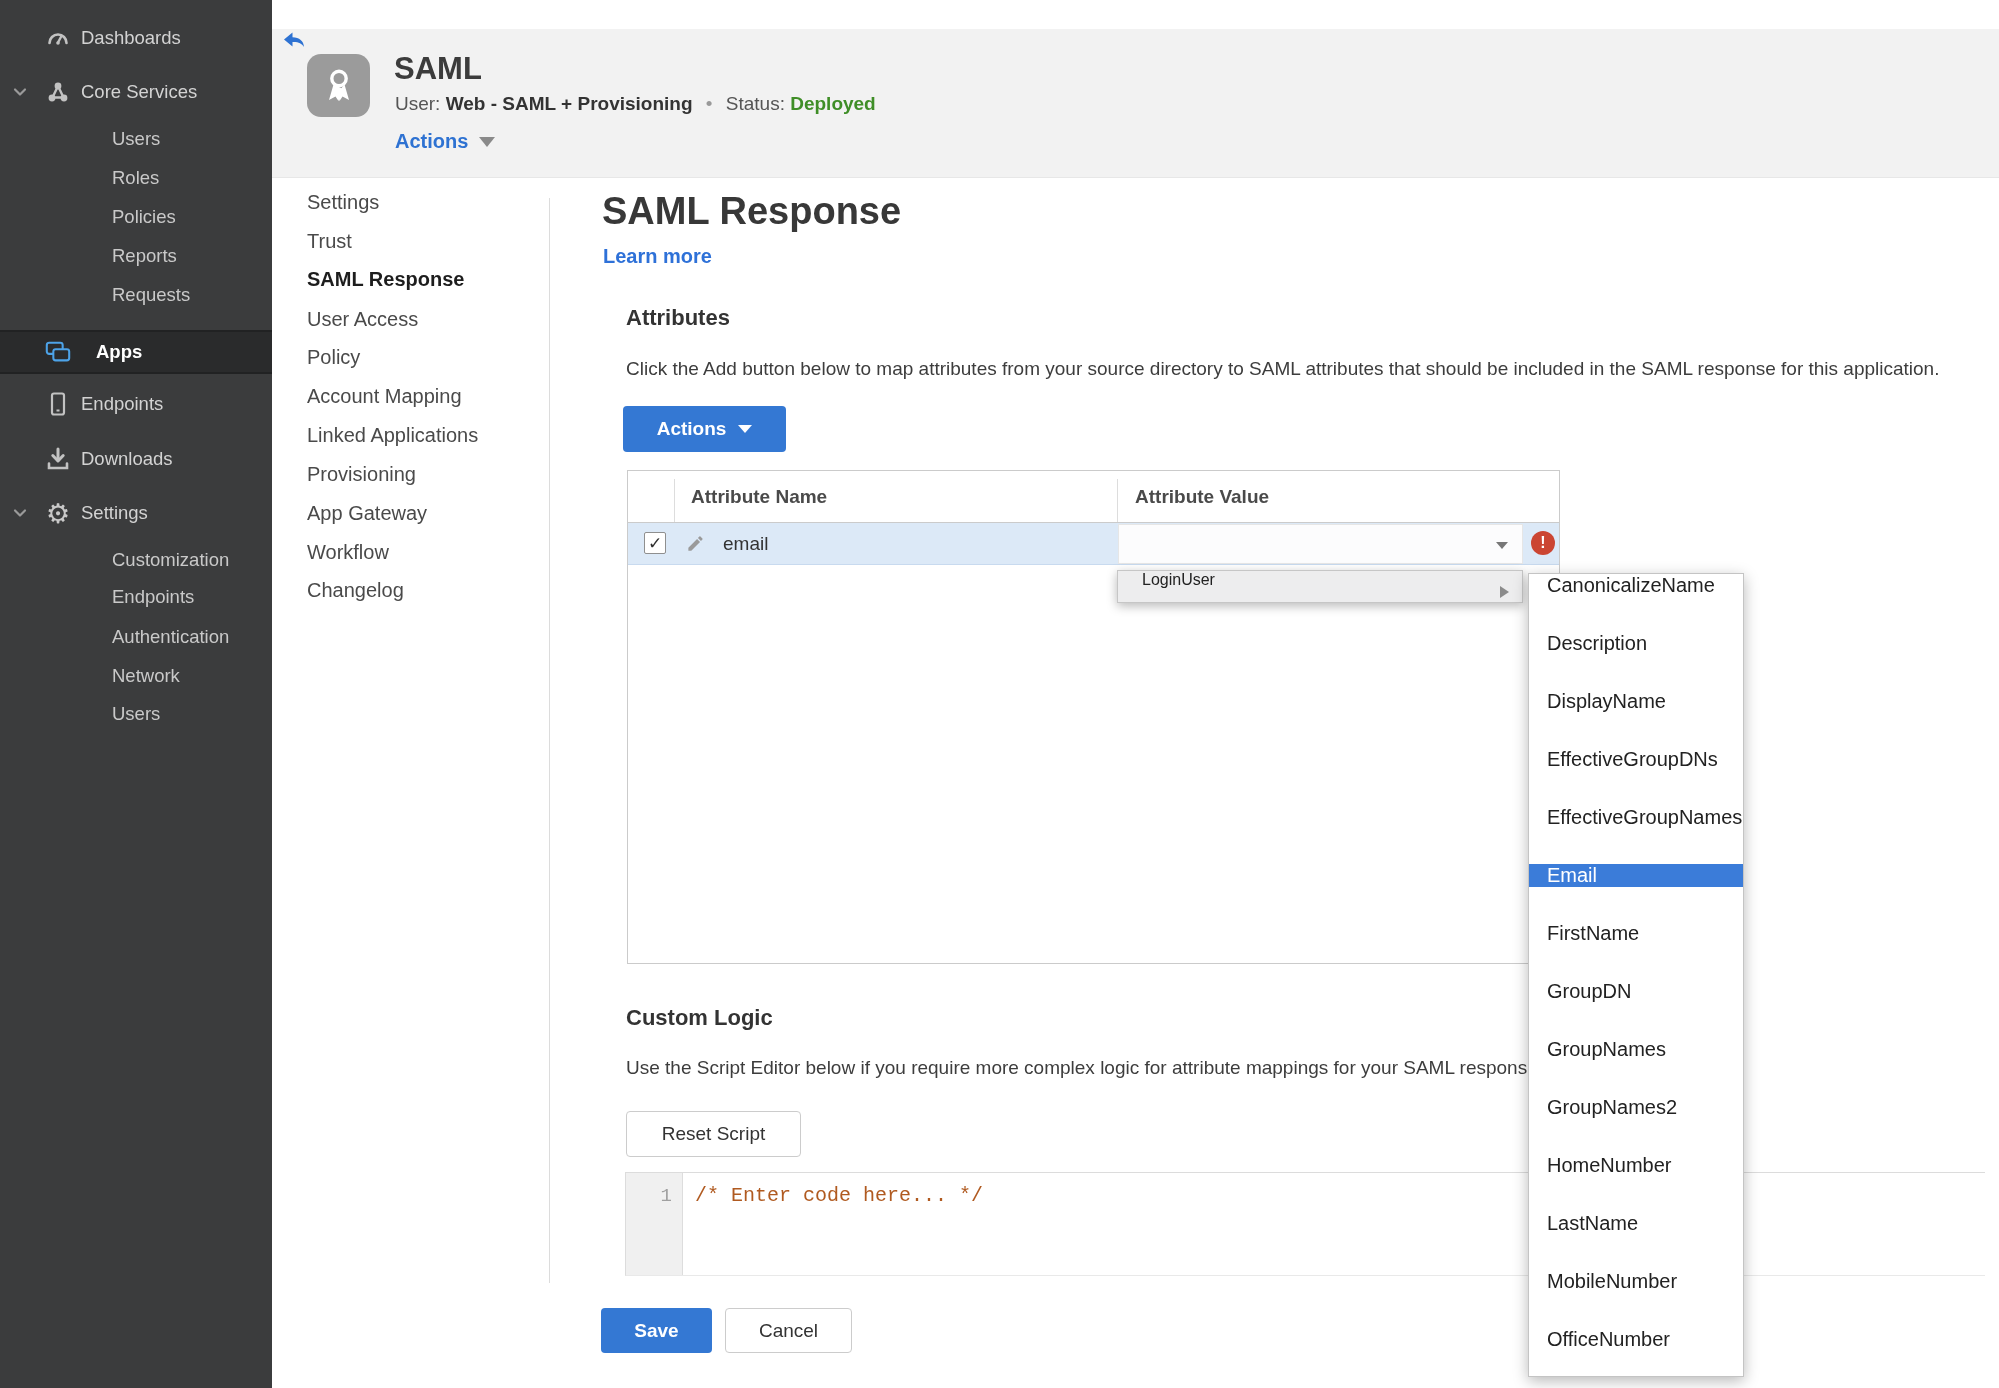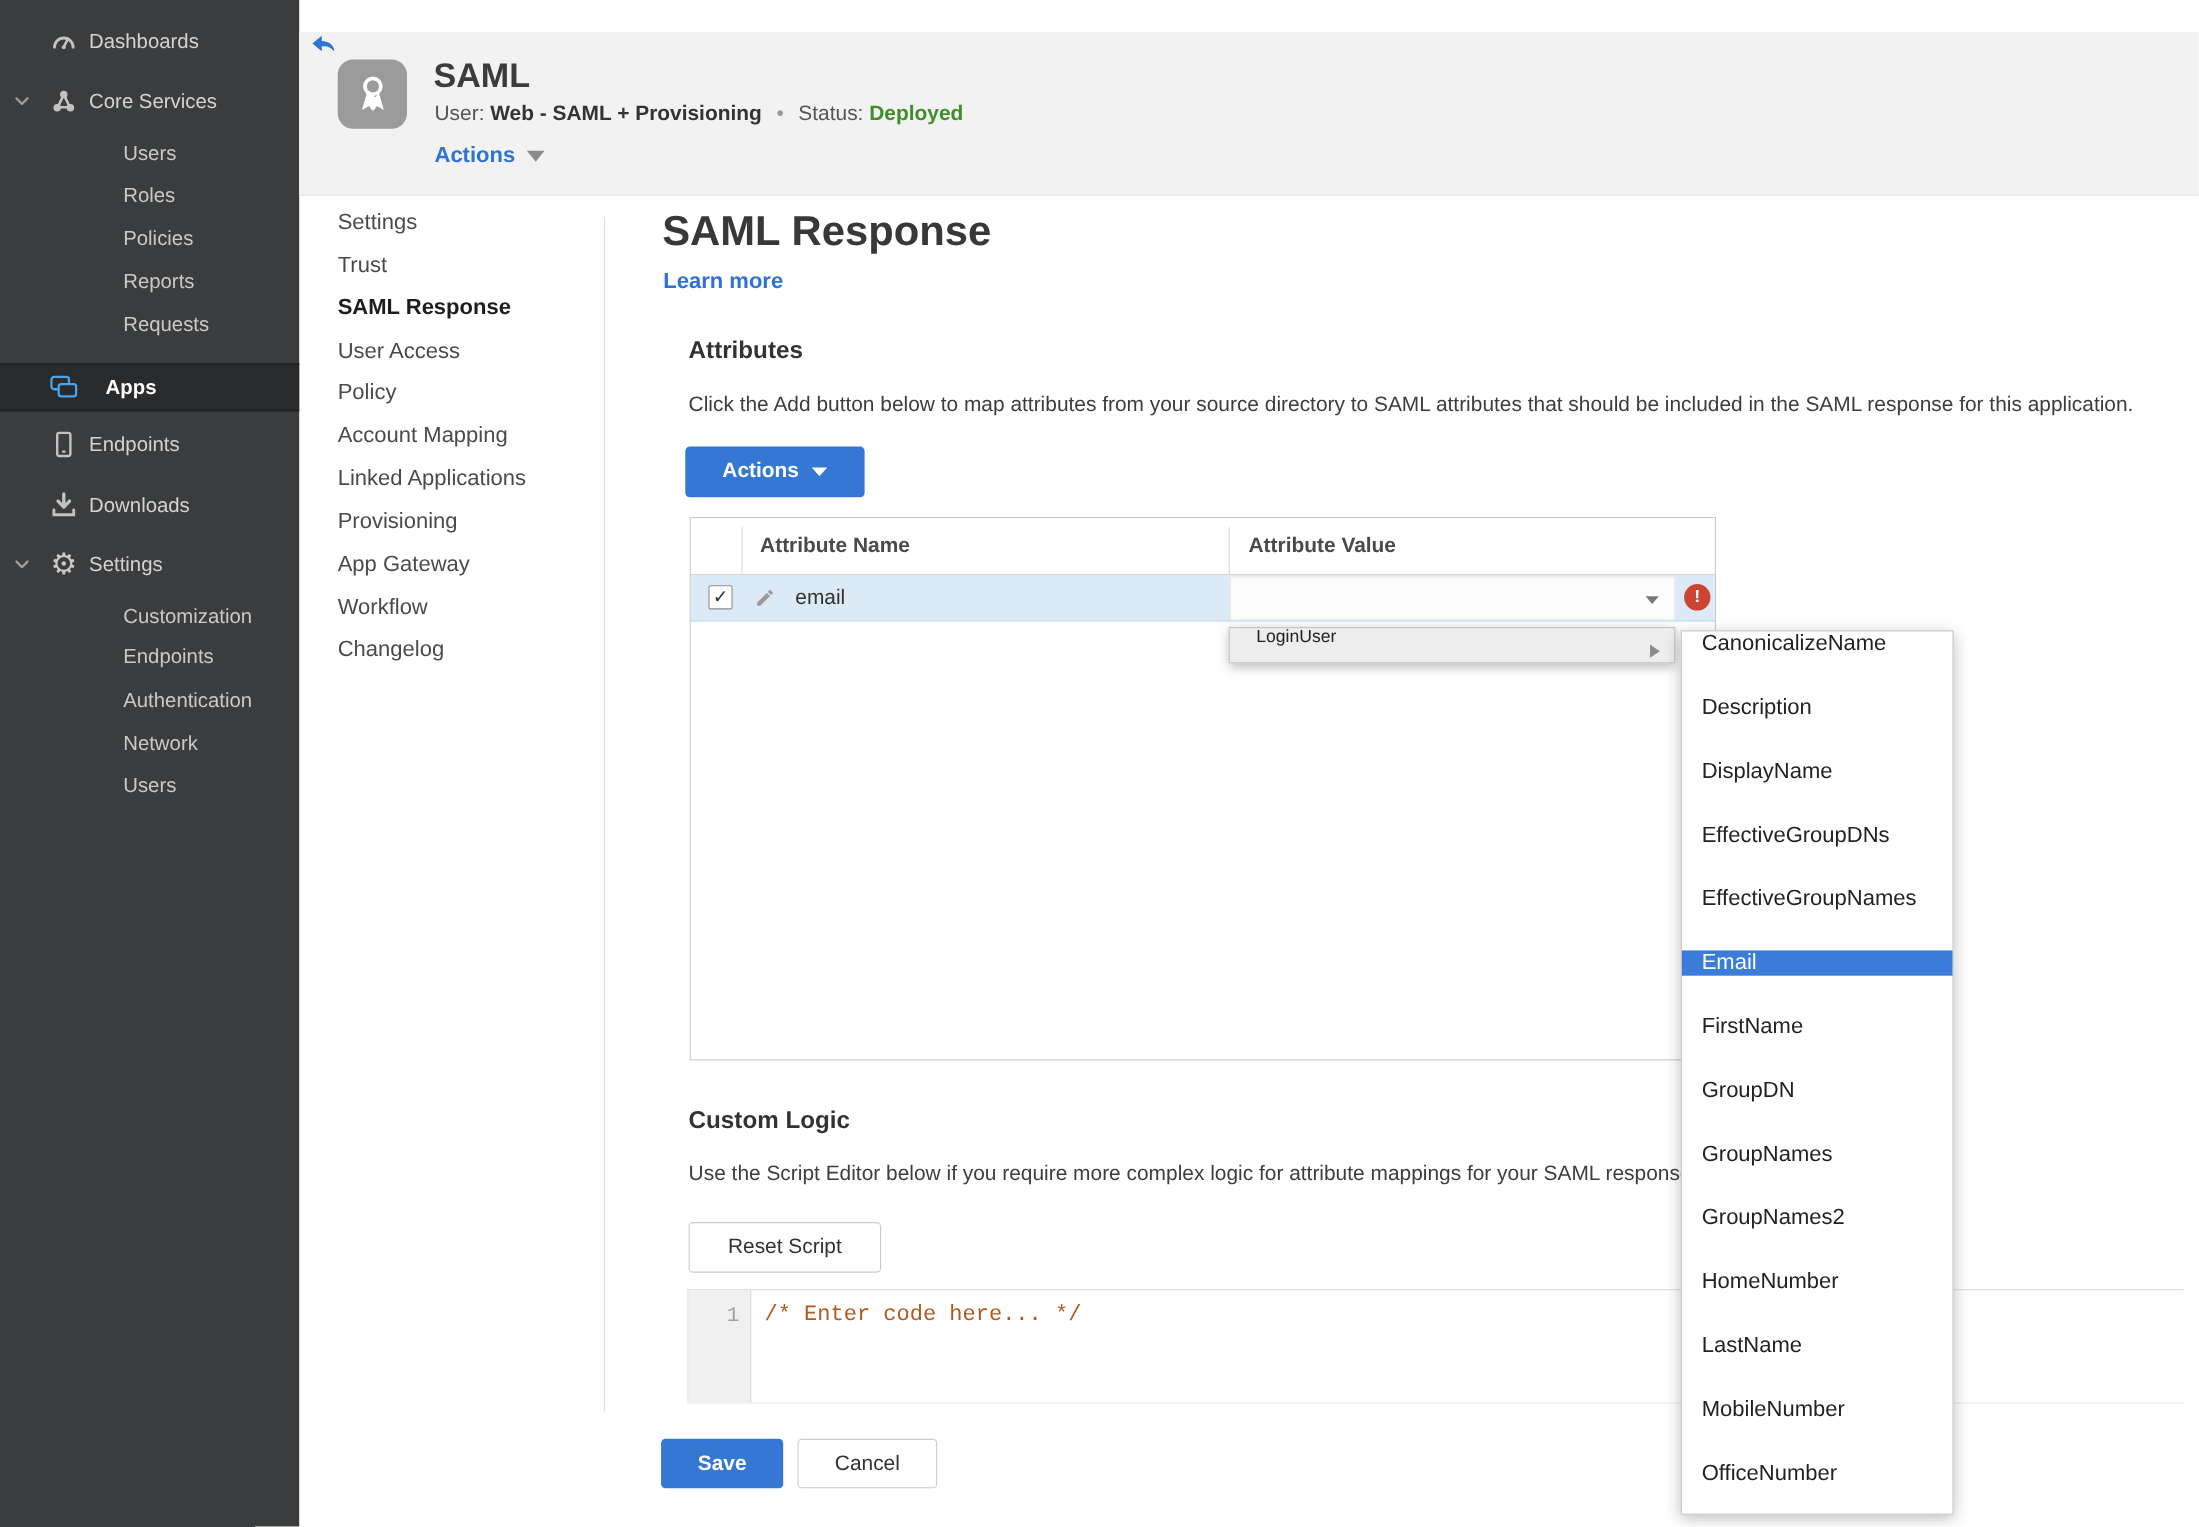--- a/index.html
+++ b/index.html
@@ -55,21 +55,21 @@
   .checkbox { position:absolute; left:16px; top:9px; width:22px; height:22px; background:#fff; border:1px solid #8f8f8f; border-radius:2px; display:flex; align-items:center; justify-content:center; font-size:17px; font-weight:bold; color:#2f2f2f; cursor:pointer; }
   .pencil { position:absolute; left:58px; top:11px; width:19px; height:19px; }
   .row-label { position:absolute; left:95px; line-height:42px; font-size:19px; color:#333; }
   .value-cell { position:absolute; left:490px; top:1px; width:405px; height:40px; background:#fcfcfd; border:1px solid #e6e6e6; cursor:pointer; }
   .cell-caret { position:absolute; right:14px; top:17px; width:0; height:0; border-left:6px solid transparent; border-right:6px solid transparent; border-top:7px solid #777; }
   .error-icon { position:absolute; left:903px; top:8px; width:24px; height:24px; border-radius:50%; background:#cb4532; color:#fff; font-weight:bold; font-size:16px; display:flex; align-items:center; justify-content:center; }
 
   
   .ctx-menu { position:absolute; left:1117px; top:570px; width:406px; height:33px; background:#ededee; border:1px solid #c6c6c6; box-shadow:0 3px 10px rgba(0,0,0,.28); display:flex; align-items:flex-start; padding-left:24px; font-size:16px; color:#222; z-index:6; cursor:pointer; }
   .ctx-arrow { position:absolute; right:13px; top:15px; width:0; height:0; border-top:6px solid transparent; border-bottom:6px solid transparent; border-left:9px solid #8b8b8b; }
-  .submenu { position:absolute; left:1528px; top:573px; width:248px; height:804px; background:#fff; border:1px solid #c4c4c4; box-shadow:0 4px 14px rgba(0,0,0,.28); display:flex; flex-direction:column; z-index:7;gap:35px; }
+  .submenu { position:absolute; left:1528px; top:573px; width:216px; height:804px; background:#fff; border:1px solid #c4c4c4; box-shadow:0 4px 14px rgba(0,0,0,.28); display:flex; flex-direction:column; z-index:7;gap:35px; }
   .smi { flex:1; display:flex; align-items:center; padding-left:18px; font-size:20px; color:#222; cursor:pointer; white-space:nowrap; }
   .smi.sel { background:#3b7cd9; color:#fff; }
 
   
   .editor { position:absolute; left:625px; top:1172px; width:1360px; height:104px; background:#fff; border-top:1px solid #dcdcdc; border-left:1px solid #dcdcdc; border-bottom:1px solid #e9e9e9; z-index:1; }
   .gutter { position:absolute; left:0; top:0; width:57px; height:100%; background:#f0f0f0; border-right:1px solid #ddd; text-align:right; padding:12px 10px 0 0; font-family:"Liberation Mono","DejaVu Sans Mono",monospace; font-size:19px; color:#a0a0a0; }
   .code-line { position:absolute; left:69px; top:11px; font-family:"Liberation Mono","DejaVu Sans Mono",monospace; font-size:20px; color:#b05a20; white-space:pre; }
   svg { display:block; }
 </style>
 </head>

